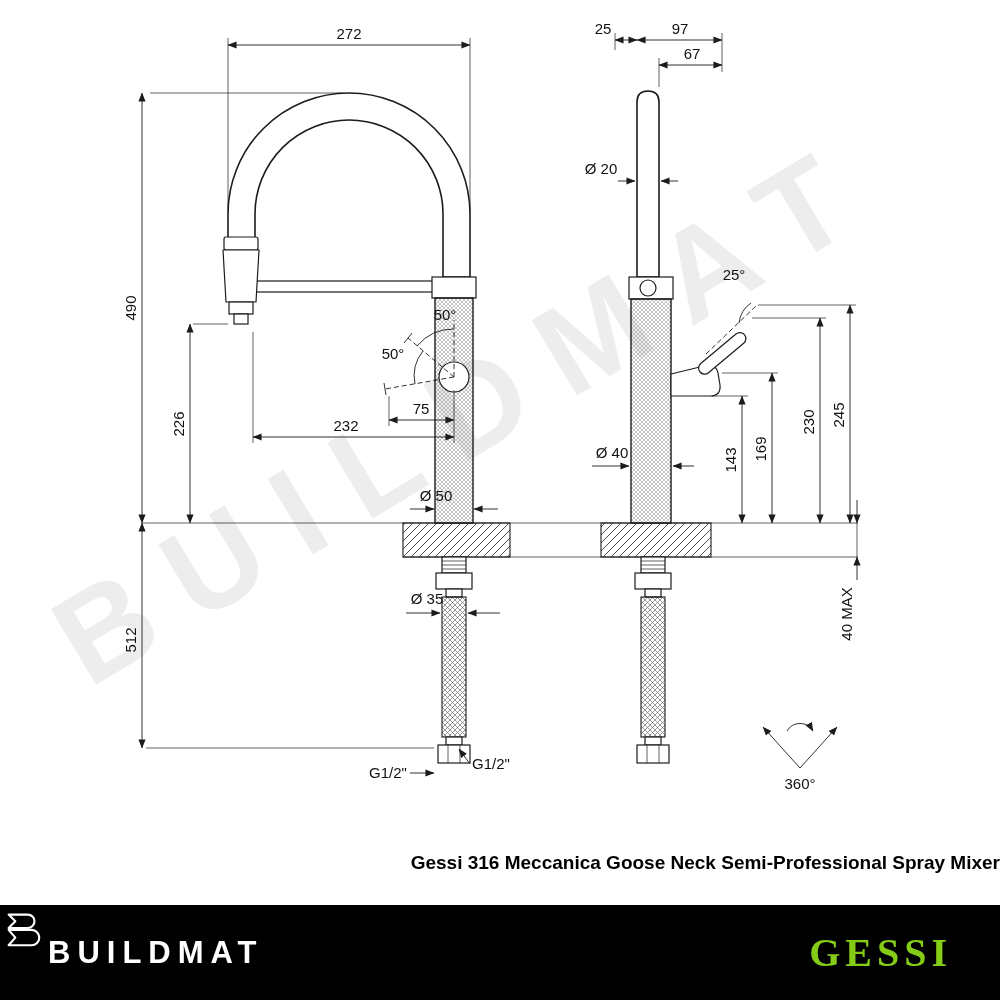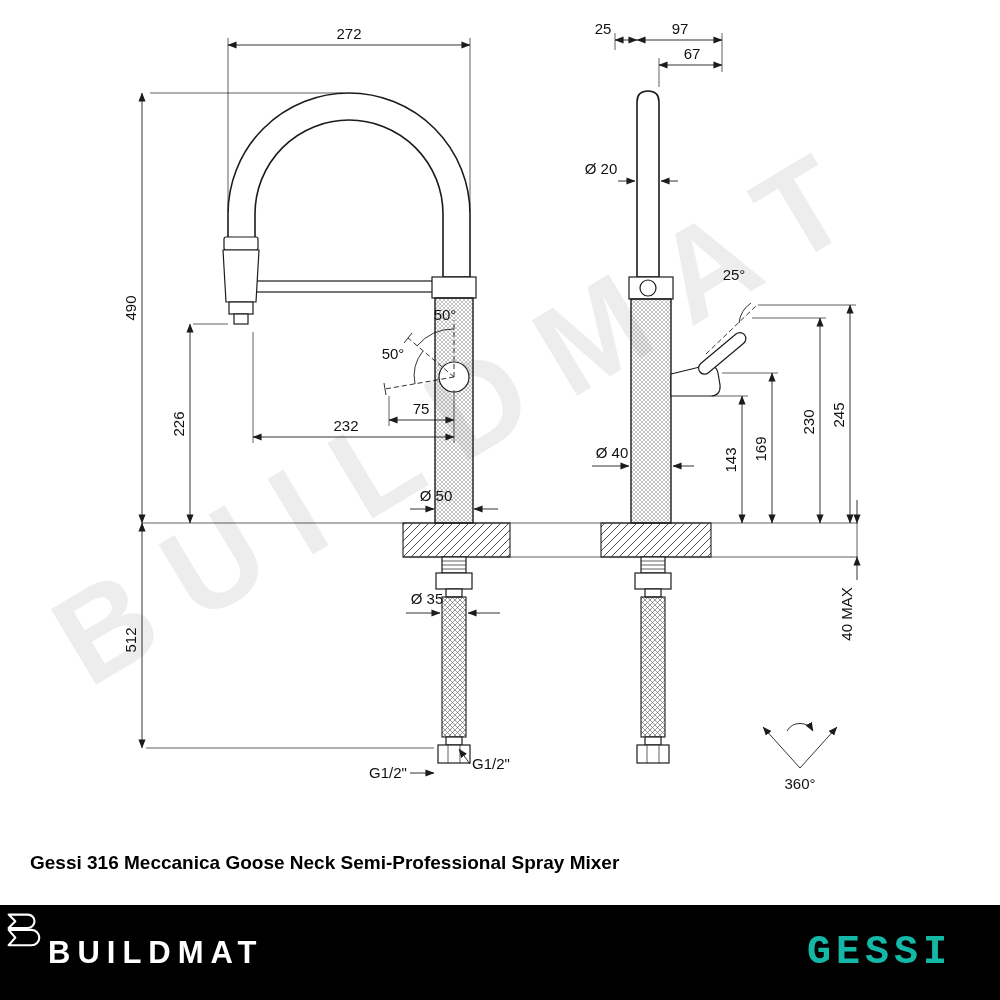--- a/index.html
+++ b/index.html
@@ -12,27 +12,27 @@
   .ol{fill:#fff;stroke:#1c1c1c;stroke-width:1.6;}
   .ol2{fill:#fff;stroke:#1c1c1c;stroke-width:1.2;}
   .knurl{fill:url(#knurl);stroke:#1c1c1c;stroke-width:1.4;}
   .braid{fill:url(#braid);stroke:#1c1c1c;stroke-width:1.1;}
   .hatchp{fill:url(#hatch);stroke:#1c1c1c;stroke-width:1.1;}
   .dim{stroke:#1c1c1c;stroke-width:0.9;fill:none;}
   .ext{stroke:#1c1c1c;stroke-width:0.7;fill:none;}
   .thin{stroke:#1c1c1c;stroke-width:0.7;fill:none;}
   .dash{stroke:#1c1c1c;stroke-width:0.9;fill:none;stroke-dasharray:5 3;}
   text.d{font:15px "Liberation Sans",sans-serif;fill:#111;text-anchor:middle;}
-  .title-bar{height:65px;padding:12px 0 0 30px;box-sizing:border-box;}
+  .title-bar{height:65px;padding:12px 0 0 18px;box-sizing:border-box;text-align:right;}
   .title-bar .t{font-size:19px;font-weight:700;color:#000;}
   .footer{position:absolute;left:0;bottom:0;width:1000px;height:95px;background:#000;
     display:flex;align-items:center;justify-content:space-between;padding:0 48px;box-sizing:border-box;}
   .brand{display:flex;align-items:center;gap:16px;}
   .brand-text{color:#fff;font-size:31px;font-weight:700;letter-spacing:7px;}
-  .gessi{color:#14b8a6;font-family:Liberation Mono, monospace;font-size:40px;font-weight:700;letter-spacing:5px;}
+  .gessi{color:#84cc16;font-family:Liberation Serif, serif;font-size:40px;font-weight:700;letter-spacing:5px;}
 </style>
 </head>
 <body>
 
 <div class="page">
   <div class="drawing-area">
     <div class="watermark">BUILDMAT</div>
 
     <svg width="1000" height="840" viewBox="0 0 1000 840">
       <defs>

